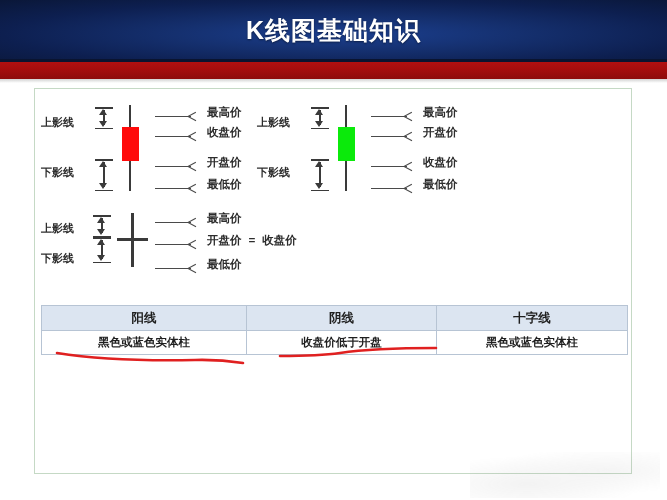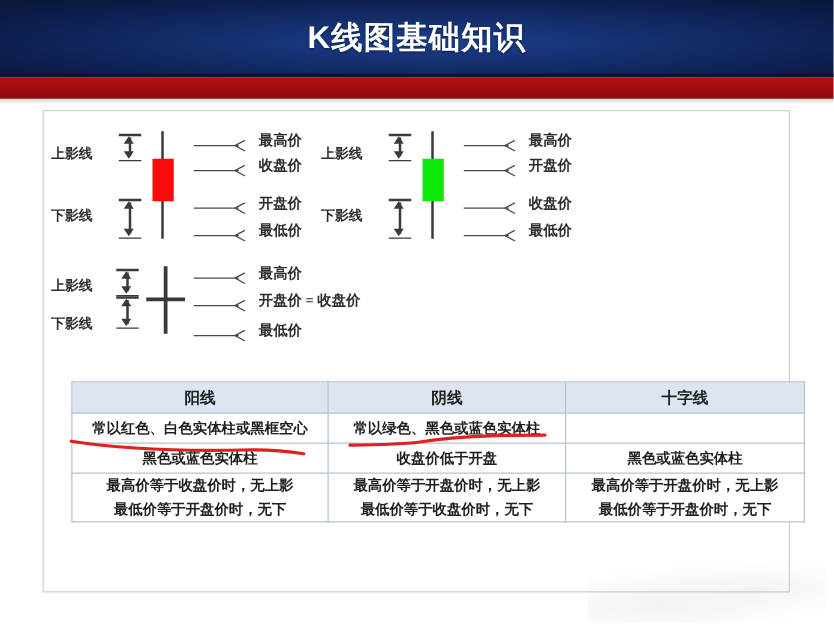--- a/index.html
+++ b/index.html
@@ -86,21 +86,21 @@
   .lbl {
     position: absolute;
     font-family: "DejaVu Sans", sans-serif;
     font-size: 11px;
     font-weight: bold;
     color: #2d2d2d;
     white-space: nowrap;
   }
   .rlbl {
     position: absolute;
-    font-family: Liberation Serif, serif;
+    font-family: Liberation Mono, monospace;
     font-size: 11.5px;
     font-weight: bold;
     color: #2d2d2d;
     white-space: nowrap;
   }
   .wick {
     position: absolute;
     width: 2px;
     background: #3a3a3a;
   }
@@ -157,21 +157,21 @@
     width: 9px; height: 1.4px;
     background: #4a4a4a;
     transform-origin: left center;
   }
   .harrow .head::before { transform: rotate(-28deg); }
   .harrow .head::after  { transform: rotate(28deg); }
 
   
   .tbl-wrap {
     position: absolute;
-    left: 22px; top: 216px;
+    left: 6px; top: 216px;
     width: 586px;
   }
   table.k-table {
     border-collapse: collapse;
     width: 586px;
     table-layout: fixed;
   }
   table.k-table th,
   table.k-table td {
     border: 1px solid #b7c4d4;
@@ -370,33 +370,23 @@
         </colgroup>
       <thead>
         <tr>
           <th>阳线</th>
           <th>阴线</th>
           <th>十字线</th>
         </tr>
       </thead>
       <tbody>
         <tr>
-          <td class="lead">常以红色、白色实体柱或黑框空心</td>
-          <td class="lead">常以绿色、黑色或蓝色实体柱</td>
-          <td></td>
-        </tr>
-        <tr>
           <td>黑色或蓝色实体柱</td>
           <td>收盘价低于开盘</td>
           <td>黑色或蓝色实体柱</td>
-        </tr>
-        <tr>
-          <td class="tall">最高价等于收盘价时，无上影<br>最低价等于开盘价时，无下</td>
-          <td class="tall">最高价等于开盘价时，无上影<br>最低价等于收盘价时，无下</td>
-          <td class="tall">最高价等于开盘价时，无上影<br>最低价等于开盘价时，无下</td>
         </tr>
       </tbody>
     </table>
   </div>
 </div>
 
 <svg class="annot annot-1" viewBox="0 0 190 16">
   <path d="M2,3 C40,9 90,11 140,10 C160,9.5 175,11 188,13" stroke="#e02020" stroke-width="2.6" fill="none" stroke-linecap="round"></path>
 </svg>
 <svg class="annot annot-2" viewBox="0 0 160 16">

